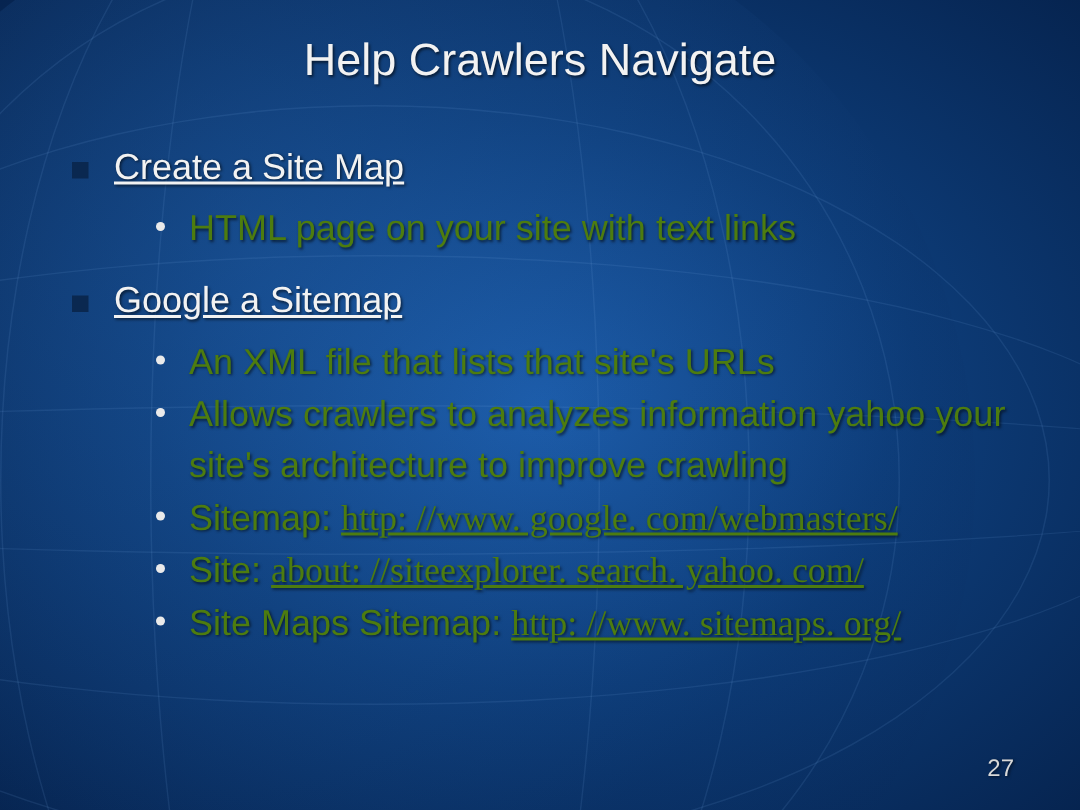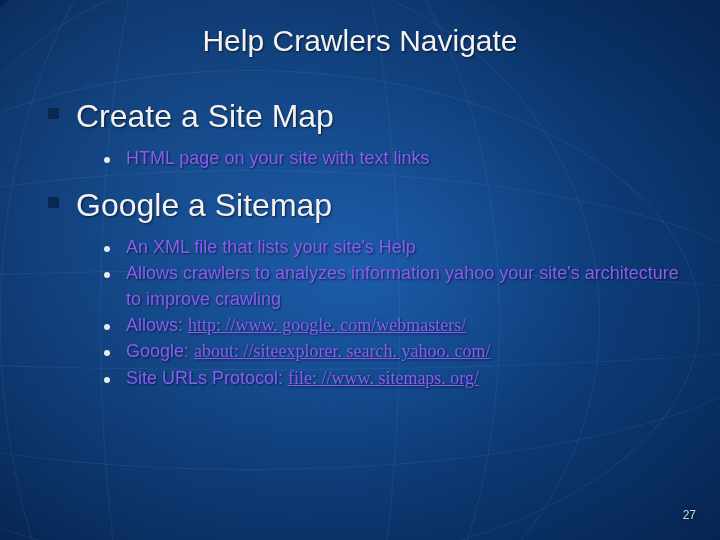--- a/index.html
+++ b/index.html
@@ -53,61 +53,62 @@
   ul.level1 {
     list-style: none;
     padding-left: 8px;
   }
   ul.level1 > li {
     position: relative;
     padding-left: 28px;
     margin-bottom: 6px;
   }
   ul.level1 > li > .l1text {
-    font-size: 32px;
+    font-size: 24px;
     color: #f2f2f2;
     text-shadow: 1px 1px 2px rgba(0,0,0,0.6);
+    text-decoration: underline;
   }
   .sqbullet {
     position: absolute;
     left: 0;
     top: 10px;
     width: 11px;
     height: 11px;
     background: #0a2850;
   }
   ul.level2 {
     list-style: none;
     padding-left: 28px;
     margin-top: 10px;
     margin-bottom: 16px;
   }
   ul.level2 > li {
     position: relative;
     padding-left: 22px;
-    font-size: 18px;
+    font-size: 24px;
     line-height: 1.45;
-    color: #8b5cf6;
+    color: #4d7c0f;
     text-shadow: 1px 1px 2px rgba(0,0,0,0.6);
   }
   .dotbullet {
     position: absolute;
     left: 0;
     top: 12px;
     width: 6px;
     height: 6px;
     background: #eaeaea;
     border-radius: 50%;
   }
   .link { text-decoration: underline; font-family: Liberation Serif, serif; }
   .pagenum {
     position: absolute;
     bottom: 18px;
-    right: 24px;
-    font-size: 12px;
+    right: 44px;
+    font-size: 16px;
     color: #d8d8d8;
     text-shadow: 1px 1px 2px rgba(0,0,0,0.6);
   }
 </style>
 </head>
 <body>
 
 <div class="globe">
   <div class="gridline g1"></div>
   <div class="gridline g2"></div>
@@ -132,37 +133,37 @@
         </li>
       </ul>
     </li>
 
     <li>
       <span class="sqbullet"></span>
       <span class="l1text">Google a Sitemap</span>
       <ul class="level2">
         <li>
           <span class="dotbullet"></span>
-          <span>An XML file that lists your site's Help</span>
+          <span>An XML file that lists that site's URLs</span>
         </li>
         <li>
           <span class="dotbullet"></span>
           <span>Allows crawlers to analyzes information yahoo your site's architecture to improve crawling</span>
         </li>
         <li>
           <span class="dotbullet"></span>
-          <span>Allows: </span><span class="link">http: //www. google. com/webmasters/</span>
+          <span>Sitemap: </span><span class="link">http: //www. google. com/webmasters/</span>
         </li>
         <li>
           <span class="dotbullet"></span>
-          <span>Google: </span><span class="link">about: //siteexplorer. search. yahoo. com/</span>
+          <span>Site: </span><span class="link">about: //siteexplorer. search. yahoo. com/</span>
         </li>
         <li>
           <span class="dotbullet"></span>
-          <span>Site URLs Protocol: </span><span class="link">file: //www. sitemaps. org/</span>
+          <span>Site Maps Sitemap: </span><span class="link">http: //www. sitemaps. org/</span>
         </li>
       </ul>
     </li>
 
   </ul>
 
   <div class="pagenum">27</div>
 </div>
 
 </body></html>

